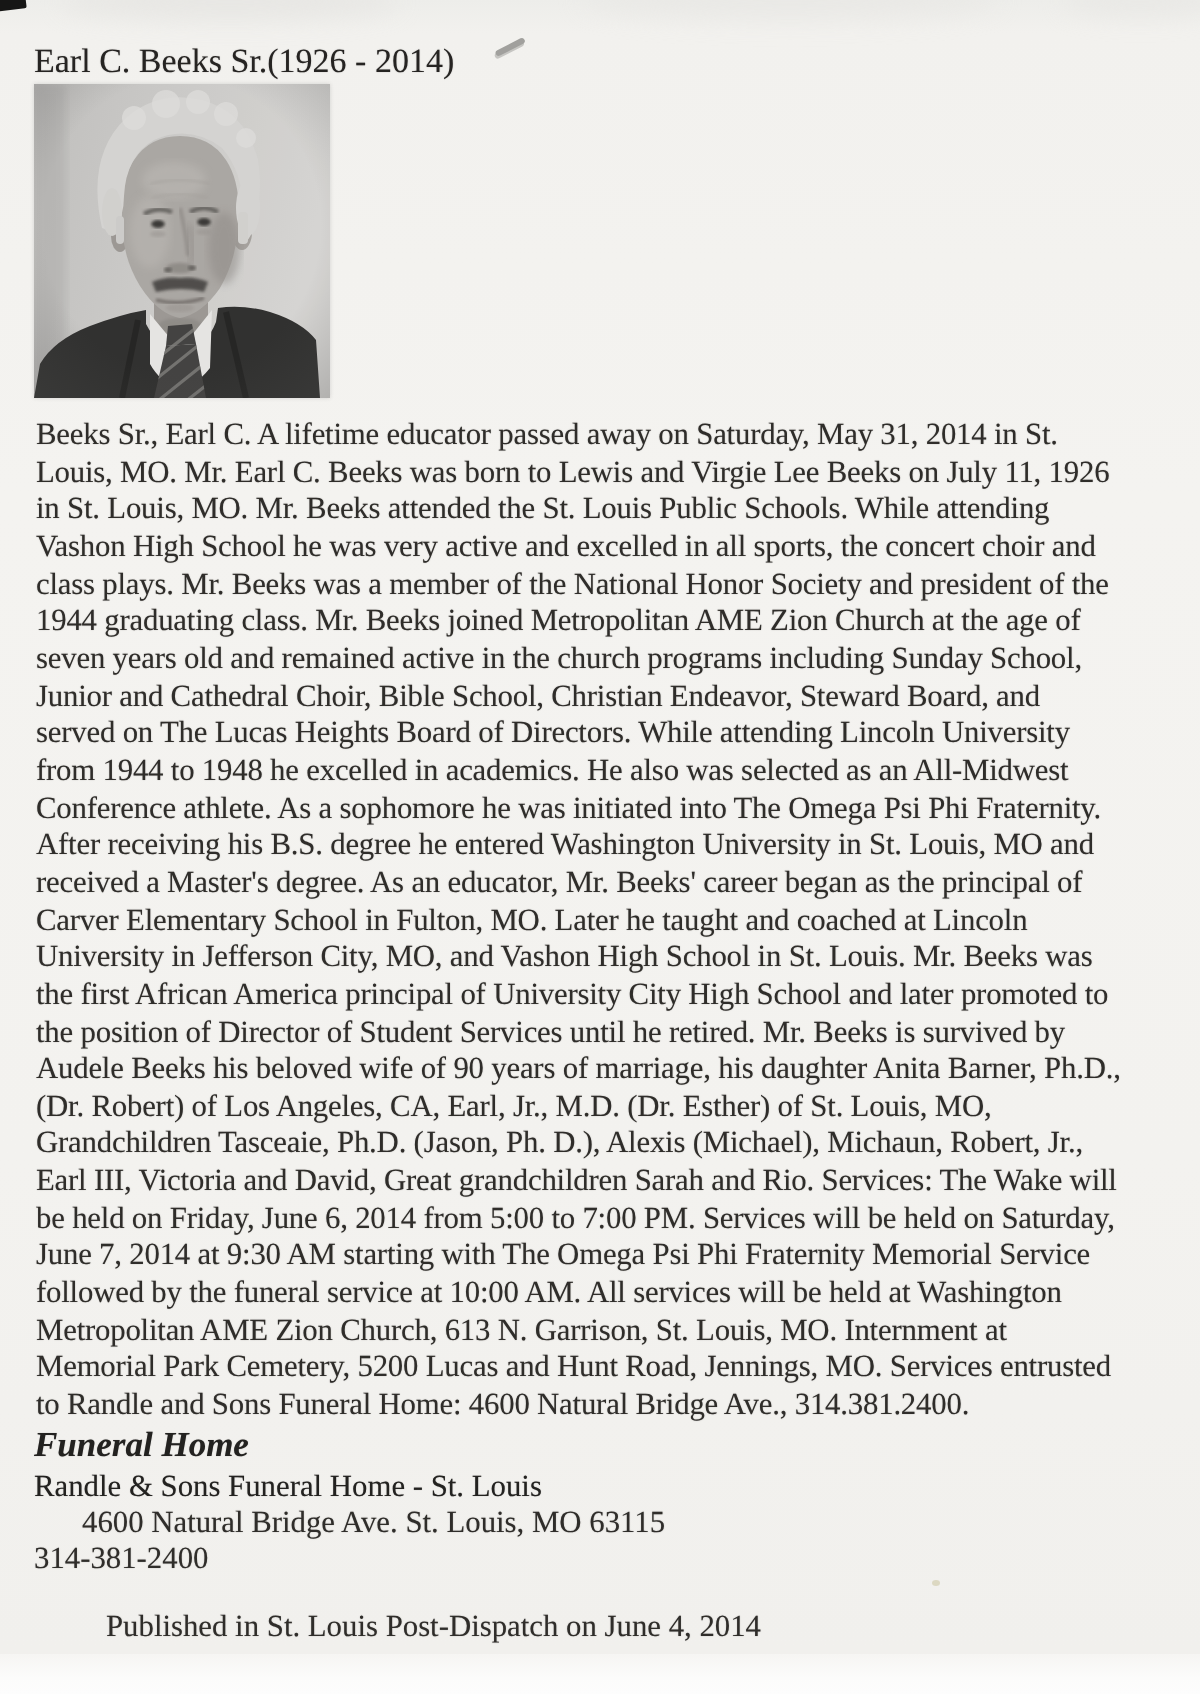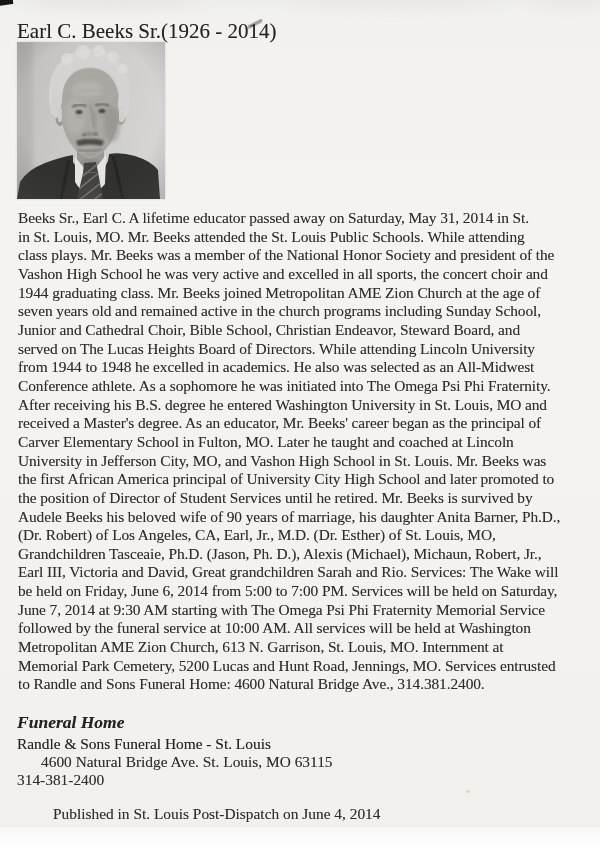--- a/index.html
+++ b/index.html
@@ -21,21 +21,21 @@
   .corner-mark { position:absolute; left:-3px; top:-2px; width:16px; height:7px;
     background:#161615; transform:rotate(-7deg); border-radius:1px; }
   .pen-mark { position:absolute; left:247px; top:22px; width:16px; height:2.5px;
     background:#8d8d89; transform:rotate(-27deg); border-radius:2px; opacity:.8;
     box-shadow:-1px 1px 0 rgba(120,120,116,.45); }
   .dot-mark { position:absolute; left:466px; top:790px; width:4px; height:3px;
     background:#d9d5bd; border-radius:50%; opacity:.9; }
 
   .doc-title {
     position:absolute; left:17px; top:21px;
-    font-size:21px; line-height:20px; color:#262422; white-space:nowrap;
+    font-size:17px; line-height:20px; color:#262422; white-space:nowrap;
     text-shadow:0 0 .6px rgba(40,38,36,.35);
   }
   .photo {
     position:absolute; left:17px; top:42px; width:148px; height:157px;
     box-shadow:0 0 2px rgba(60,58,55,.18);
   }
   .photo svg { display:block; width:148px; height:157px; filter:saturate(.35) contrast(.98); }
 
   .obit { position:absolute; left:18px; top:209px; width:570px; color:#2f2d2a; }
   .obit-line {
@@ -157,23 +157,24 @@
       <path d="M59,99 Q66,96 73,97 Q80,96 87,99 L85,104 Q74,101 61,104 Z" fill="#4a433c" opacity="0.9" filter="url(#b1)"></path>
       <path d="M61,108 Q73,111 85,107" stroke="#77695e" stroke-width="1.6" fill="none" filter="url(#b1)"></path>
       <ellipse cx="73" cy="112" rx="7" ry="2" fill="#a3988b" opacity="0.7" filter="url(#b1)"></ellipse>
 
       <rect width="148" height="157" fill="url(#pvig)"></rect>
     </svg>
   </div>
 
   <div class="obit">
     <div class="obit-line">Beeks Sr., Earl C. A lifetime educator passed away on Saturday, May 31, 2014 in St.</div>
+    <div class="obit-line">Louis, MO. Mr. Earl C. Beeks was born to Lewis and Virgie Lee Beeks on July 11, 1926</div>
     <div class="obit-line">in St. Louis, MO. Mr. Beeks attended the St. Louis Public Schools. While attending</div>
+    <div class="obit-line">Vashon High School he was very active and excelled in all sports, the concert choir and</div>
     <div class="obit-line">class plays. Mr. Beeks was a member of the National Honor Society and president of the</div>
-    <div class="obit-line">Vashon High School he was very active and excelled in all sports, the concert choir and</div>
     <div class="obit-line">1944 graduating class. Mr. Beeks joined Metropolitan AME Zion Church at the age of</div>
     <div class="obit-line">seven years old and remained active in the church programs including Sunday School,</div>
     <div class="obit-line">Junior and Cathedral Choir, Bible School, Christian Endeavor, Steward Board, and</div>
     <div class="obit-line">served on The Lucas Heights Board of Directors. While attending Lincoln University</div>
     <div class="obit-line">from 1944 to 1948 he excelled in academics. He also was selected as an All-Midwest</div>
     <div class="obit-line">Conference athlete. As a sophomore he was initiated into The Omega Psi Phi Fraternity.</div>
     <div class="obit-line">After receiving his B.S. degree he entered Washington University in St. Louis, MO and</div>
     <div class="obit-line">received a Master's degree. As an educator, Mr. Beeks' career began as the principal of</div>
     <div class="obit-line">Carver Elementary School in Fulton, MO. Later he taught and coached at Lincoln</div>
     <div class="obit-line">University in Jefferson City, MO, and Vashon High School in St. Louis. Mr. Beeks was</div>

